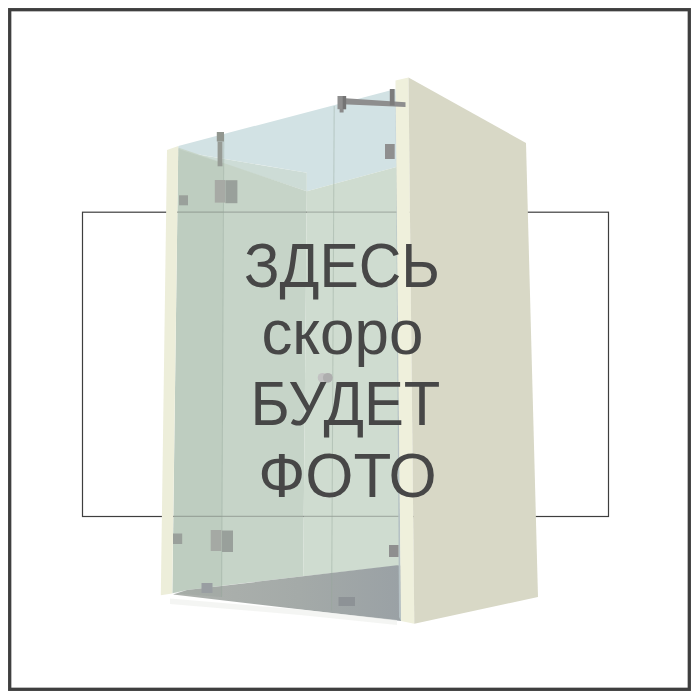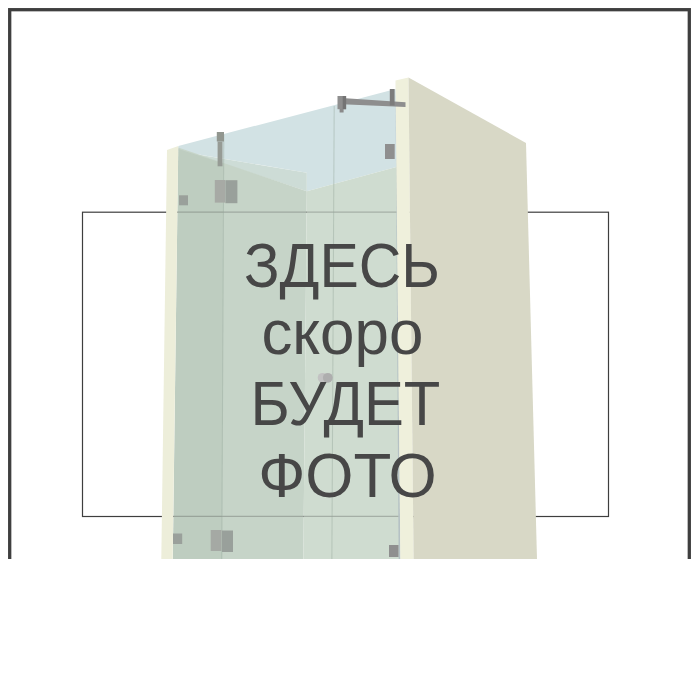--- a/index.html
+++ b/index.html
@@ -1,16 +1,16 @@
 <!DOCTYPE html>
 <html><head>
 <meta charset="utf-8">
 <style>
   html,body{margin:0;padding:0;background:#ffffff;}
-  #stage{position:relative;width:700px;height:559px;background:#ffffff;overflow:hidden;}
+  #stage{position:relative;width:700px;height:700px;background:#ffffff;overflow:hidden;}
   svg{display:block;}
   text{font-family:"Liberation Sans", sans-serif;}
 </style>
 </head>
 <body>
 <div id="stage">
 <svg width="700" height="700" viewBox="0 0 700 700">
 
   <rect x="0" y="0" width="700" height="700" fill="#ffffff"></rect>
 

